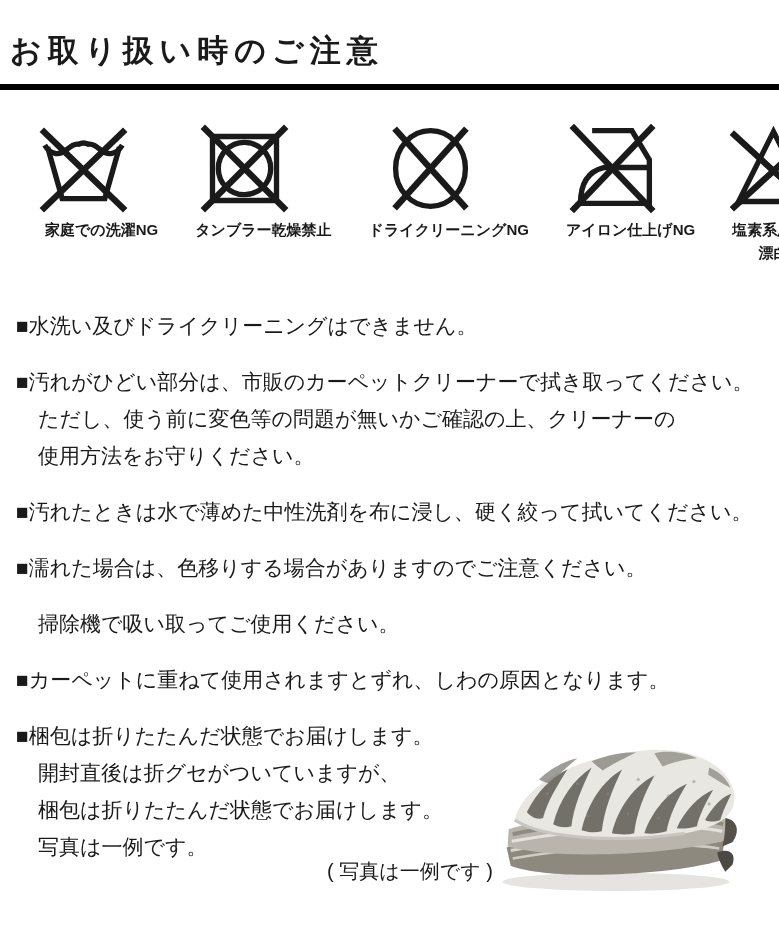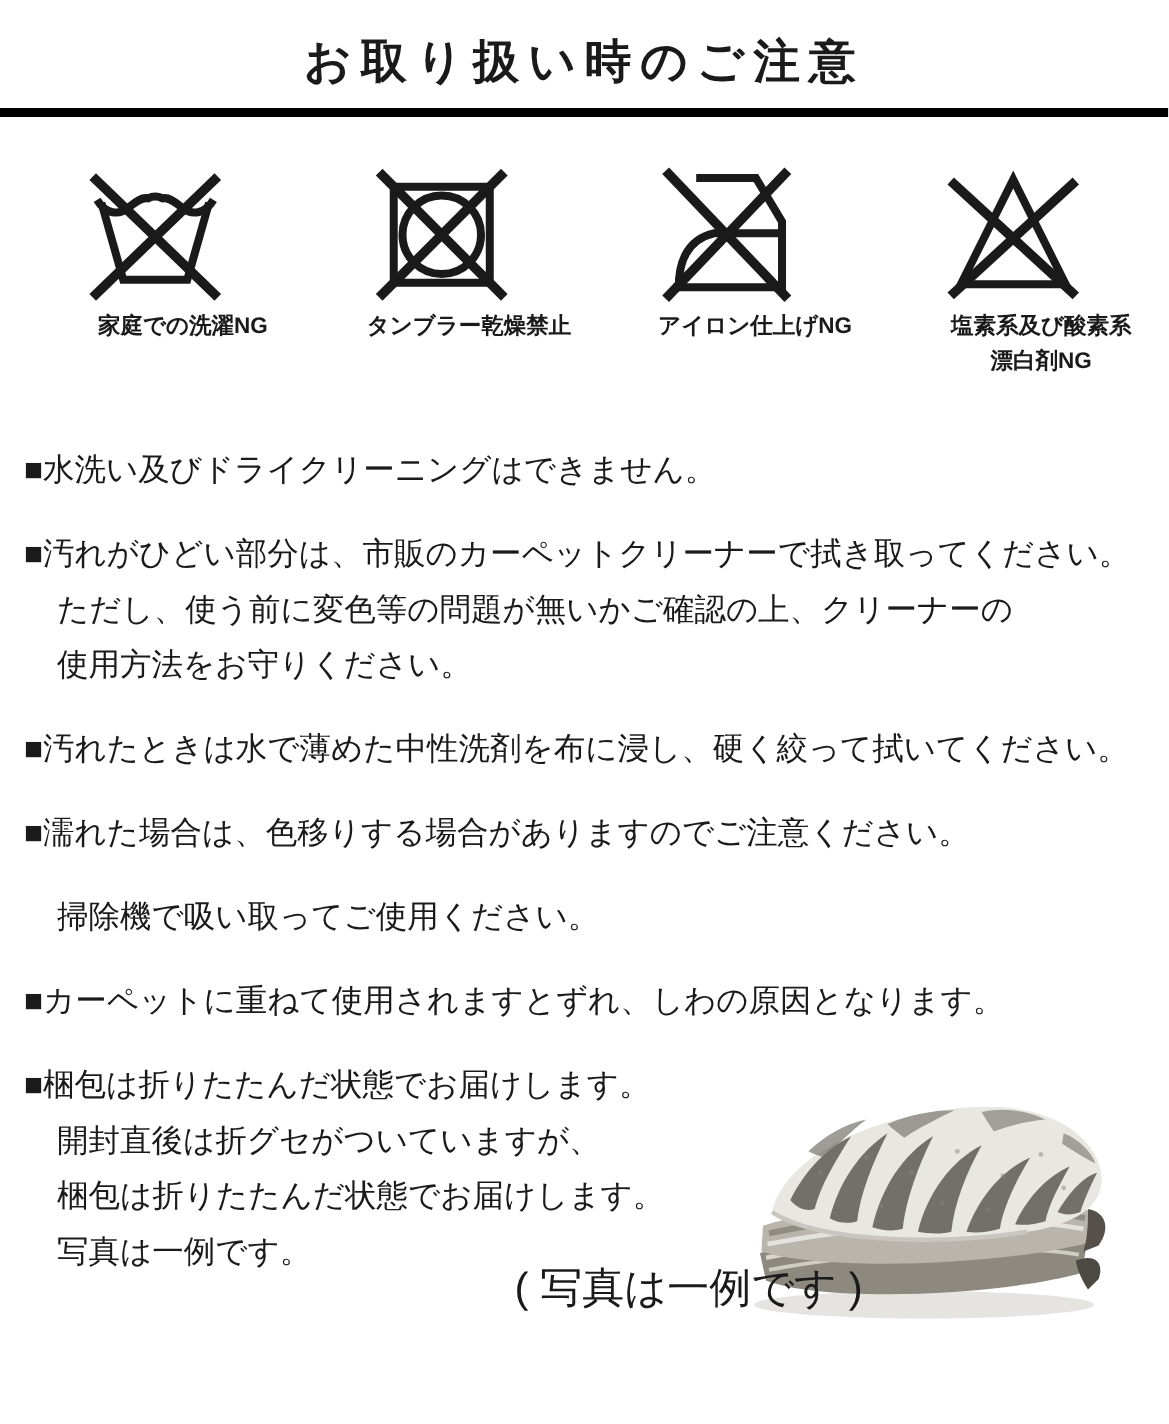--- a/index.html
+++ b/index.html
@@ -6,22 +6,21 @@
   .page{
     position:relative;
     width:779px;height:949px;
     margin:0 auto;
     background:#ffffff;
     color:#1a1a1a;
     font-family:"Liberation Sans","DejaVu Sans",sans-serif;
     overflow:hidden;
   }
   .page-title{
-    margin:0;padding-top:18px;
-    text-align:center;
+    margin:10px;padding-top:18px;
     font-size:31px;
     font-weight:600;
     letter-spacing:6px;
     line-height:46px;
     color:#1a1a1a;
   }
   .title-rule{
     height:6px;background:#000000;margin-top:8px;width:100%;
   }
   .symbols-row{
@@ -49,22 +48,22 @@
     font-size:21px;
   }
   .note{margin:0 16px 19px 0;}
   .note .line{line-height:37px;white-space:nowrap;}
   .note .cont{padding-left:22px;}
   .bottom-section{position:relative;min-height:212px;}
   .photo-wrap{
     position:absolute;left:470px;top:16px;width:264px;height:162px;
   }
   .photo-caption{
-    position:absolute;left:327px;top:139px;
-    font-size:28px;line-height:30px;white-space:nowrap;
+    position:absolute;left:311px;top:139px;
+    font-size:20px;line-height:30px;white-space:nowrap;
   }
 </style>
 </head>
 <body>
 
 <div class="page">
 
   <h1 class="page-title">お取り扱い時のご注意</h1>
   <div class="title-rule"></div>
 
@@ -91,20 +90,30 @@
           <circle cx="50" cy="50" r="27"></circle>
         </g>
         <g stroke="#1a1a1a" stroke-width="6.5">
           <path d="M7,7 L93,93"></path>
           <path d="M93,7 L7,93"></path>
         </g>
       </svg>
       <div class="symbol-label">タンブラー乾燥禁止</div>
     </div>
 
+    <div class="symbol-col">
+      <svg width="97" height="97" viewBox="0 0 100 100">
+        <ellipse cx="50" cy="50" rx="36" ry="39" stroke="#1a1a1a" fill="none" stroke-width="5.5"></ellipse>
+        <g stroke="#1a1a1a" stroke-width="6.5">
+          <path d="M13,9 L87,91"></path>
+          <path d="M87,9 L13,91"></path>
+        </g>
+      </svg>
+      <div class="symbol-label">ドライクリーニングNG</div>
+    </div>
 
     <div class="symbol-col">
       <svg width="97" height="97" viewBox="0 0 100 100">
         <path d="M29,11 H70 L88,41 V86 H17 C17,67 24,53 41,49 H88" stroke="#1a1a1a" fill="none" stroke-width="5.5"></path>
         <g stroke="#1a1a1a" stroke-width="6.5">
           <path d="M8,6 L92,94"></path>
           <path d="M92,6 L8,94"></path>
         </g>
       </svg>
       <div class="symbol-label">アイロン仕上げNG</div>

